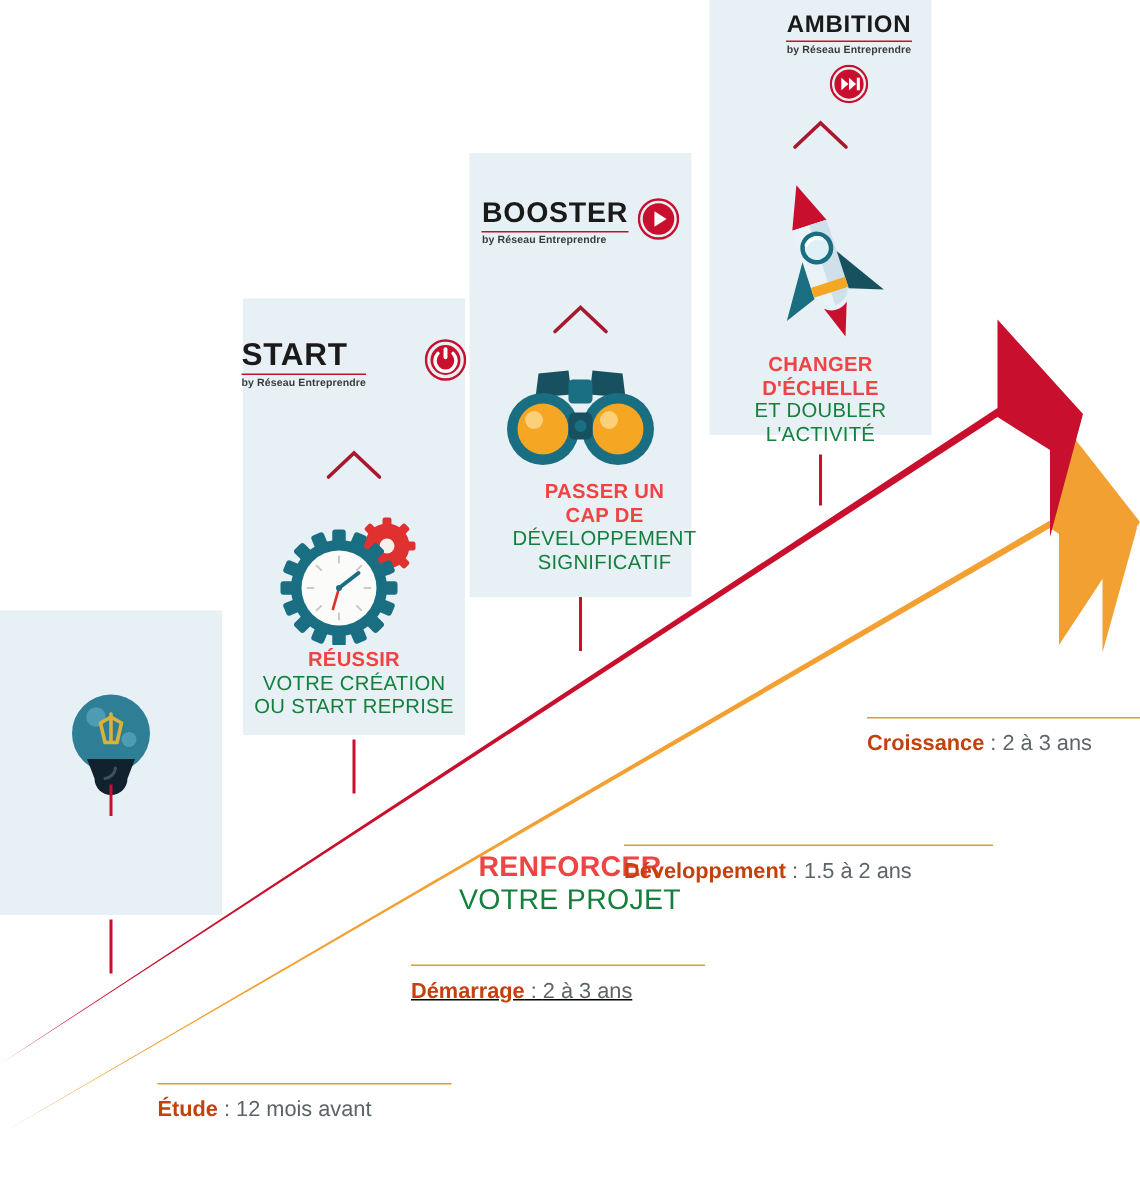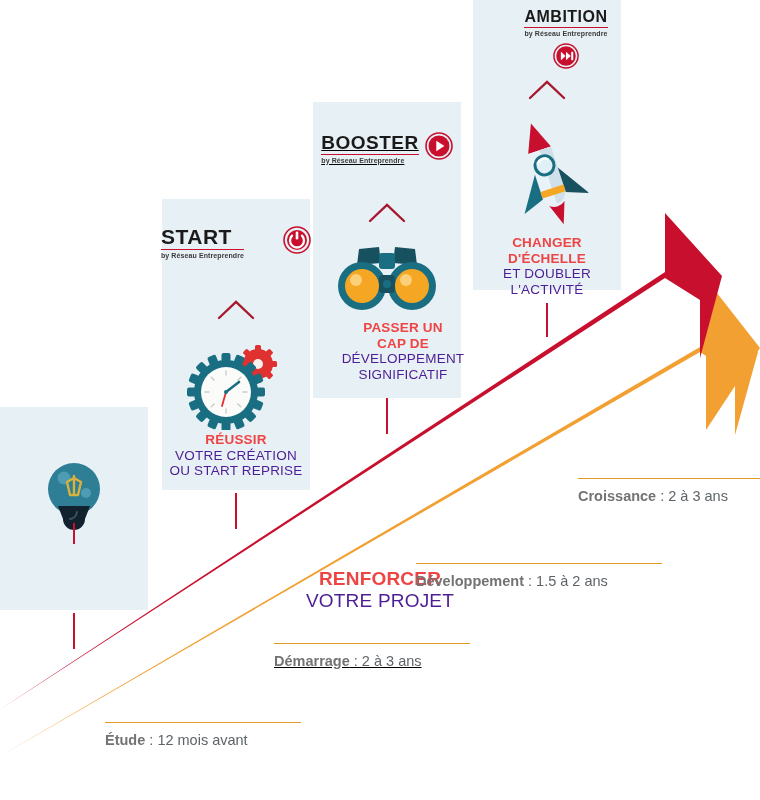--- a/index.html
+++ b/index.html
@@ -51,35 +51,35 @@
 
   
   .caption{
     position:absolute;left:0;right:0;text-align:center;
     line-height:1.16;
   }
   .cap-strong{
     display:block;font-weight:bold;color:#ef4444;letter-spacing:0.2px;
   }
   .cap-light{
-    display:block;color:#4c1d95;letter-spacing:0.2px;
+    display:block;color:#15803d;letter-spacing:0.2px;
   }
 
   
   .stem{position:absolute;width:1.5px;background:#c8102e;}
 
   
   .tl{position:absolute;white-space:nowrap;}
   .tl-rule{height:1px;background:#e39a28;width:100%;}
   .tl-text{
     padding-top:9px;
     font-size:14.5px;color:#5d6468;
     font-family:"Liberation Sans", sans-serif;
   }
-  .tl-text b{color:#737373;font-weight:bold;}
+  .tl-text b{color:#c2410c;font-weight:bold;}
 </style>
 </head>
 <body>
 
 <div id="stage">
 
   <svg id="arrows" viewBox="0 0 760 800">
 
     <polygon fill="#f2a032" points="0,800 0,760 706,352 706,430 760,348 706,279 706,352 0,760"></polygon>
 
@@ -204,21 +204,21 @@
 
   <div class="caption" style="left:162px;width:148px;top:432px;font-size:13.5px;">
     <span class="cap-strong">RÉUSSIR</span>
     <span class="cap-light">VOTRE CRÉATION</span>
     <span class="cap-light">OU START REPRISE</span>
   </div>
   <div class="stem" style="left:235px;top:493px;height:36px;"></div>
 
   <div class="panel" style="left:313px;top:102px;width:148px;height:296px;"></div>
 
-  <div class="logo-wrap" style="left:313px;width:148px;top:128px;height:40px;text-decoration:underline;">
+  <div class="logo-wrap" style="left:313px;width:148px;top:128px;height:40px;">
     <div class="logo-text-block">
       <div class="logo-word" style="font-size:19px;">BOOSTER</div>
       <div class="logo-rule"></div>
       <div class="logo-sub">by Réseau Entreprendre</div>
     </div>
     <div class="logo-mark">
       <svg width="28" height="28" viewBox="0 0 28 28">
         <circle cx="14" cy="14" r="13" fill="none" stroke="#c8102e" stroke-width="1.6"></circle>
         <circle cx="14" cy="14" r="10.5" fill="#c8102e"></circle>
         <path d="M11.3 8.8 L19.4 14 L11.3 19.2 Z" fill="#ffffff"></path>

